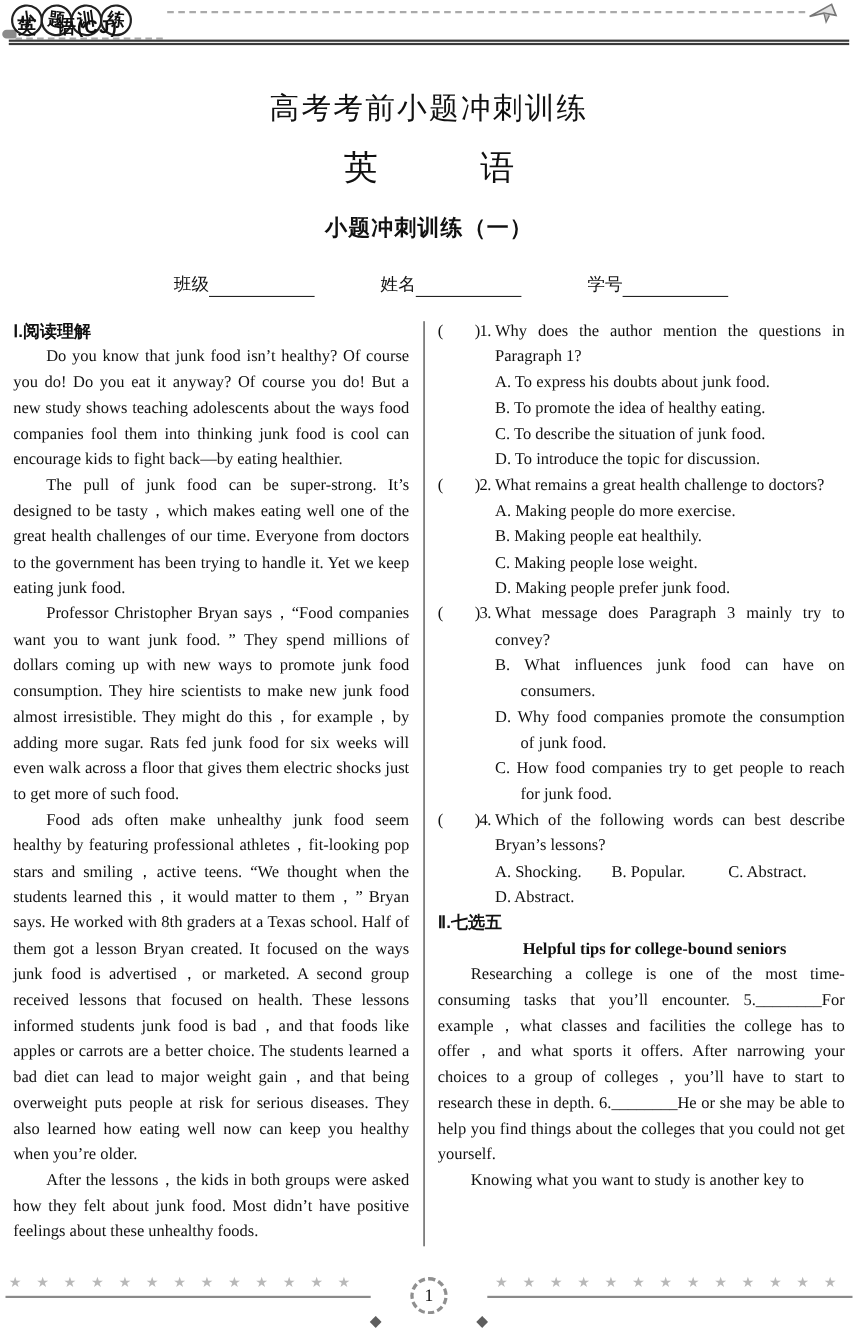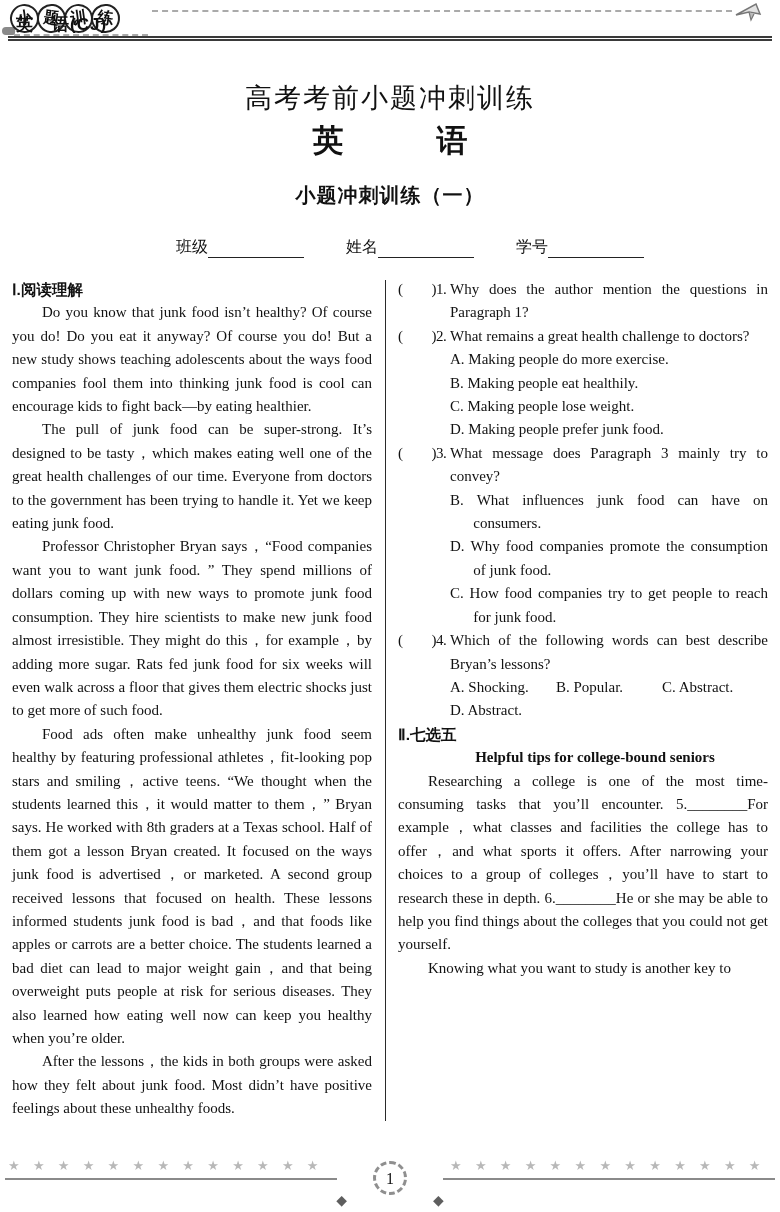--- a/index.html
+++ b/index.html
@@ -30,23 +30,23 @@
     position:absolute; top:13px; left:16px; right:0; text-align:left;
     font-family:"Liberation Sans", sans-serif; font-weight:bold; font-size:17px;
     letter-spacing:1px;
   }
   .double-rule { position:absolute; top:36px; left:8px; right:8px; height:5px;
     border-top:2px solid #3a3a3a; border-bottom:2px solid #3a3a3a; }
 
   
   .title-block { padding-top:80px; text-align:center; font-family:"Liberation Sans", sans-serif; }
   .main-title { font-size:27px; font-weight:normal; letter-spacing:2px; }
-  .subject-title { font-size:31px; font-weight:bold; margin-top:4px; white-space:pre; }
+  .subject-title { font-size:31px; font-weight:normal; margin-top:16px; white-space:pre; }
   .section-title { font-size:20px; font-weight:bold; margin-top:20px; letter-spacing:1px; }
-  .form-line { margin-top:28px; font-size:16px; display:flex; justify-content:center; gap:42px;padding-left:40px; }
+  .form-line { margin-top:28px; font-size:16px; display:flex; justify-content:center; gap:60px;padding-left:40px; }
   .form-field { display:flex; align-items:flex-end; }
   .form-blank { display:inline-block; width:96px; border-bottom:1.5px solid #222; height:18px; }
 
   
   .columns { display:flex; margin:20px 12px 0 12px; font-size:15px; line-height:23.4px; }
   .col-left { width:360px; }
   .col-div { width:1px; background:#2a2a2a; margin:2px 12px 0 13px; align-self:stretch; }
   .col-right { flex:1; }
   .cn-heading { font-family:"Liberation Sans", sans-serif; font-weight:bold; font-size:15.5px; }
   .para { margin:0; text-indent:2em; text-align:justify; }
@@ -141,20 +141,26 @@
 
   <div class="col-div"></div>
 
   <div class="col-right">
 
     <div class="question">
       <div class="q-line">
         <span class="q-prefix">(　　)1. </span>
         <span class="q-text">Why does the author mention the questions in Paragraph 1?</span>
       </div>
+      <div class="q-options">
+        <div class="q-option">A. To express his doubts about junk food.</div>
+        <div class="q-option">B. To promote the idea of healthy eating.</div>
+        <div class="q-option">C. To describe the situation of junk food.</div>
+        <div class="q-option">D. To introduce the topic for discussion.</div>
+      </div>
     </div>
 
     <div class="question">
       <div class="q-line">
         <span class="q-prefix">(　　)2. </span>
         <span class="q-text">What remains a great health challenge to doctors?</span>
       </div>
       <div class="q-options">
         <div class="q-option">A. Making people do more exercise.</div>
         <div class="q-option">B. Making people eat healthily.</div>

